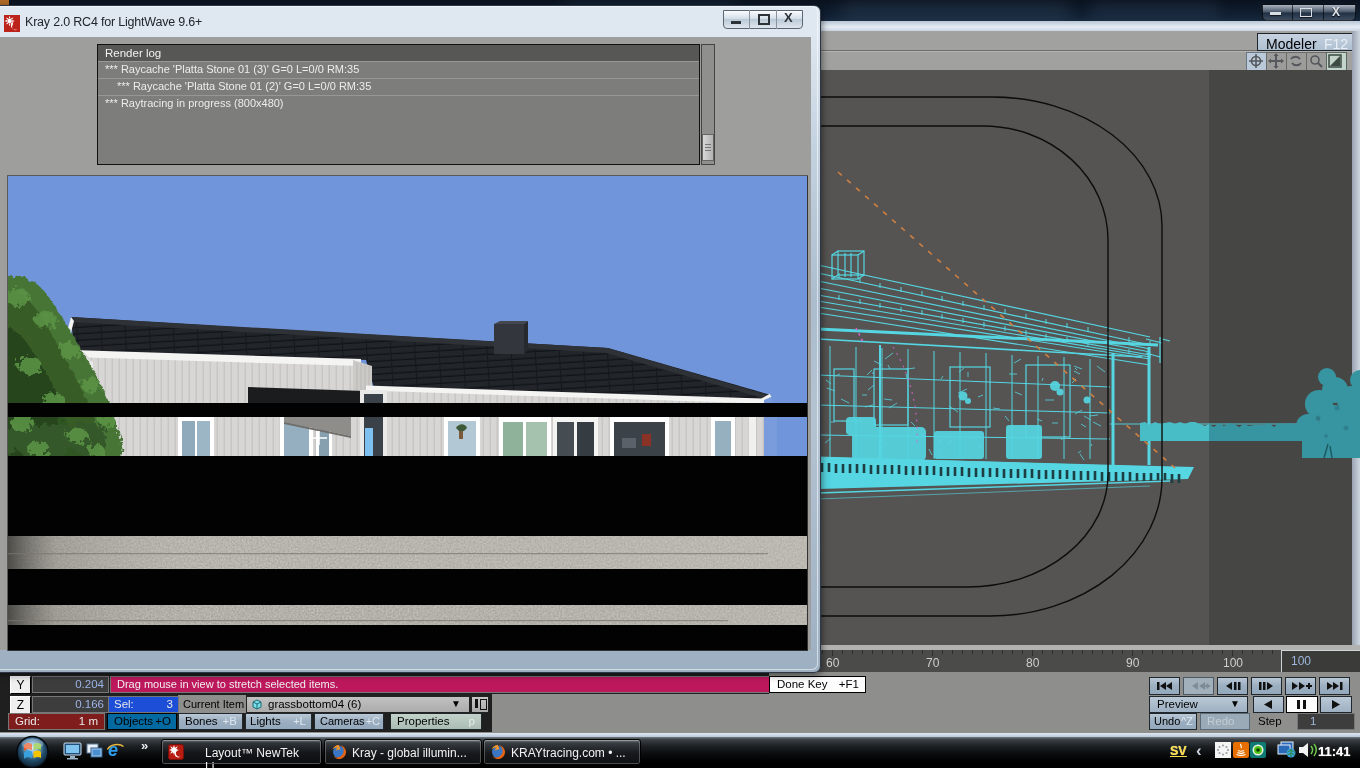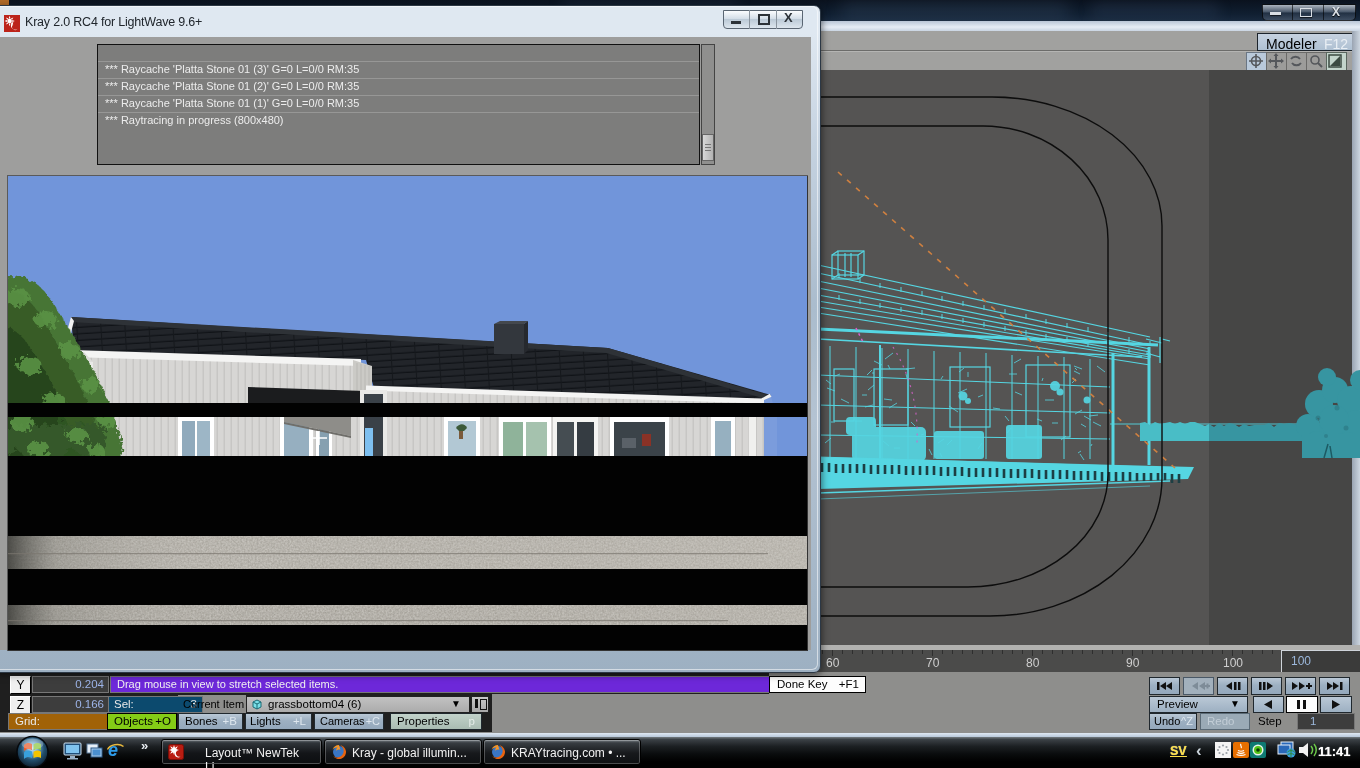--- a/index.html
+++ b/index.html
@@ -162,21 +162,21 @@
 
 <div class="abs" style="left:0;top:672px;width:1360px;height:65px;background:#8e8e8c;"></div>
 <div class="abs" style="left:0;top:672px;width:492px;height:60px;background:#1f1f1f;"></div>
 <div class="abs" style="left:178px;top:695px;width:68px;height:18px;background:#8e8e8c;"></div>
 <div class="abs" style="left:0;top:672px;width:769px;height:22px;background:#1f1f1f;"></div>
 <div class="abs" style="left:0;top:733px;width:1360px;height:4px;background:linear-gradient(#dfe8f2,#b8c8da);"></div>
 <div id="bottomrows">
 
  <div class="abs" style="left:10px;top:676px;width:19px;height:16px;background:#efefef;border:1px solid #000;border-top-color:#fff;border-left-color:#fff;text-align:center;font-size:12px;line-height:16px;color:#000;">Y</div>
  <div class="dkbox" style="left:32px;top:676px;width:71px;height:15px;text-align:right;padding-right:4px;line-height:15px;">0.204</div>
- <div class="abs" style="left:110px;top:676px;width:655px;height:15px;background:#6d28d9;border:1px solid #777;color:#f0f0f0;font-size:11px;line-height:15px;padding-left:6px;">Drag mouse in view to stretch selected items.</div>
+ <div class="abs" style="left:110px;top:676px;width:655px;height:15px;background:#be185d;border:1px solid #777;color:#f0f0f0;font-size:11px;line-height:15px;padding-left:6px;">Drag mouse in view to stretch selected items.</div>
  <div class="abs" style="left:769px;top:676px;width:95px;height:15px;background:#fdfdfd;border:1px solid #000;font-size:11.5px;line-height:15px;">
         <span style="position:absolute;left:7px;">Done Key</span>
         <span style="position:absolute;right:6px;">+F1</span>
       </div>
 
  <div id="transport">
   <div class="abs lwbtn" style="left:1149px;top:677px;width:29px;"><svg width="29" height="16">
             <g fill="#111">
               <rect x="7" y="4" width="2.5" height="8"></rect>
               <path d="M16 4l-6 4 6 4zM22 4l-6 4 6 4z"></path>
@@ -213,21 +213,21 @@
   <div class="abs lwbtn" style="left:1319px;top:677px;width:29px;"><svg width="29" height="16">
             <g fill="#111">
               <path d="M7 4l6 4-6 4zM13 4l6 4-6 4z"></path>
               <rect x="20" y="4" width="2.5" height="8"></rect>
             </g>
           </svg></div>
  </div>
 
  <div class="abs" style="left:10px;top:696px;width:19px;height:16px;background:#efefef;border:1px solid #000;border-top-color:#fff;border-left-color:#fff;text-align:center;font-size:12px;line-height:16px;color:#000;">Z</div>
  <div class="dkbox" style="left:32px;top:696px;width:71px;height:15px;text-align:right;padding-right:4px;line-height:15px;">0.166</div>
- <div class="abs" style="left:108px;top:696px;width:69px;height:15px;background:#0c4a6e;border:1px solid #777;color:#e8e8e8;font-size:11.5px;line-height:15px;padding-left:24px;">
+ <div class="abs" style="left:108px;top:696px;width:69px;height:15px;background:#1d4ed8;border:1px solid #777;color:#e8e8e8;font-size:11.5px;line-height:15px;">
         <span style="position:absolute;left:5px;">Sel:</span>
         <span style="position:absolute;right:5px;">3</span>
       </div>
  <div class="abs" style="left:183px;top:698px;width:62px;height:14px;color:#000;font-size:11px;">Current Item</div>
  <div class="abs" style="left:246px;top:696px;width:222px;height:15px;background:linear-gradient(#c2c2c2,#ababab);border:1px solid #222;font-size:11.5px;line-height:15px;color:#000;">
    <svg style="position:absolute;left:4px;top:2px;" width="12" height="11" viewBox="0 0 12 11">
           <path d="M2 3l4-2 4 2v5l-4 2-4-2z" fill="#7adfe8" stroke="#1a6a74" stroke-width="1"></path>
           <path d="M2 3l4 2 4-2M6 5v5" stroke="#1a6a74" stroke-width="1" fill="none"></path>
         </svg>
    <span style="position:absolute;left:21px;">grassbottom04 (6)</span>
@@ -245,25 +245,25 @@
           <path d="M18 3l-8 4.5 8 4.5z" fill="#111"></path>
         </svg></div>
  <div class="abs" style="left:1286px;top:696px;width:30px;height:15px;border:1px solid #000;background:#fdfdfd;">
         <span style="position:absolute;left:10px;top:3px;width:3px;height:9px;background:#111;"></span>
         <span style="position:absolute;left:16px;top:3px;width:3px;height:9px;background:#111;"></span>
       </div>
  <div class="abs" style="left:1320px;top:696px;width:30px;height:15px;border:1px solid #20282e;background:linear-gradient(#bac8d6,#9db0c2);"><svg width="30" height="15">
           <path d="M11 3l8 4.5-8 4.5z" fill="#111"></path>
         </svg></div>
 
- <div class="abs" style="left:8px;top:713px;width:95px;height:15px;background:#a16207;border:1px solid #777;color:#e8e8e8;font-size:11.5px;line-height:15px;padding-left:40px;">
+ <div class="abs" style="left:8px;top:713px;width:95px;height:15px;background:#7f1d1d;border:1px solid #777;color:#e8e8e8;font-size:11.5px;line-height:15px;">
         <span style="position:absolute;left:6px;">Grid:</span>
         <span style="position:absolute;right:6px;">1 m</span>
       </div>
- <div class="abs" style="left:107px;top:713px;width:68px;height:15px;background:#84cc16;border:1px solid #000;font-size:11.5px;line-height:15px;color:#000;">
+ <div class="abs" style="left:107px;top:713px;width:68px;height:15px;background:#0369a1;border:1px solid #000;font-size:11.5px;line-height:15px;color:#000;">
         <span style="position:absolute;left:6px;">Objects</span>
         <span style="position:absolute;right:5px;">+O</span>
       </div>
  <div class="abs lwbtn" style="left:178px;top:713px;width:63px;height:15px;line-height:15px;">
         <span style="position:absolute;left:6px;">Bones</span>
         <span style="position:absolute;right:5px;color:#dde6ee;">+B</span>
       </div>
  <div class="abs lwbtn" style="left:245px;top:713px;width:65px;height:15px;line-height:15px;">
         <span style="position:absolute;left:4px;">Lights</span>
         <span style="position:absolute;right:5px;color:#dde6ee;">+L</span>
@@ -307,24 +307,24 @@
 <div class="abs" style="left:723px;top:10px;width:80px;height:19px;border-radius:0 0 4px 4px;border:1px solid #5a6673;background:linear-gradient(#fafcfe,#d4dee8 45%,#bccad7 50%,#dde6ee);box-sizing:border-box;"></div>
 <div class="abs" style="left:749px;top:10px;width:1px;height:19px;background:#8a949e;"></div>
 <div class="abs" style="left:776px;top:10px;width:1px;height:19px;background:#8a949e;"></div>
 <div class="abs" style="left:731px;top:21px;width:10px;height:3px;background:#2c3238;"></div>
 <div class="abs" style="left:758px;top:14px;width:8px;height:7px;border:2px solid #2c3238;"></div>
 <div class="abs" style="left:784px;top:12px;width:12px;height:12px;color:#2c3238;font-size:13px;font-weight:bold;line-height:12px;">X</div>
 
 <div class="abs" style="left:0px;top:37px;width:811px;height:613px;background:#9e9e9d;"></div>
 
 <div class="abs" style="left:97px;top:44px;width:603px;height:121px;background:#7d7d7c;border:1px solid #111;box-sizing:border-box;">
+ <div style="position:absolute;left:0;top:0;width:100%;height:16px;background:#575756;color:#f2f2f2;font-size:11.5px;line-height:16px;padding-left:7px;box-sizing:border-box;">Render log</div>
  <div style="position:absolute;left:0;top:16px;width:100%;font-size:11px;color:#ececec;line-height:15.9px;">
   <div style="border-top:1px solid #979796;padding-left:7px;">*** Raycache 'Platta Stone 01 (3)' G=0 L=0/0 RM:35</div>
-  <div style="border-top:1px solid #979796;padding-left:7px;">*** Raycache 'Platta Stone 01 (2)' G=0 L=0/0 RM:35</div>
-  <div style="border-top:1px solid #979796;padding-left:7px;">*** Raycache 'Platta Stone 01 (1)' G=0 L=0/0 RM:35</div>
+  <div style="border-top:1px solid #979796;padding-left:19px;">*** Raycache 'Platta Stone 01 (2)' G=0 L=0/0 RM:35</div>
   <div style="border-top:1px solid #979796;padding-left:7px;">*** Raytracing in progress (800x480)</div>
  </div>
 </div>
 <div class="abs" style="left:701px;top:44px;width:14px;height:121px;background:#8f8f8e;border:1px solid #444;box-sizing:border-box;"></div>
 <div class="abs" style="left:702px;top:134px;width:12px;height:27px;background:linear-gradient(90deg,#d8d8d8,#b2b2b2);border:1px solid #666;box-sizing:border-box;">
         <span style="position:absolute;left:2px;top:9px;width:6px;height:1px;background:#777;"></span>
         <span style="position:absolute;left:2px;top:12px;width:6px;height:1px;background:#777;"></span>
         <span style="position:absolute;left:2px;top:15px;width:6px;height:1px;background:#777;"></span>
       </div>
 

